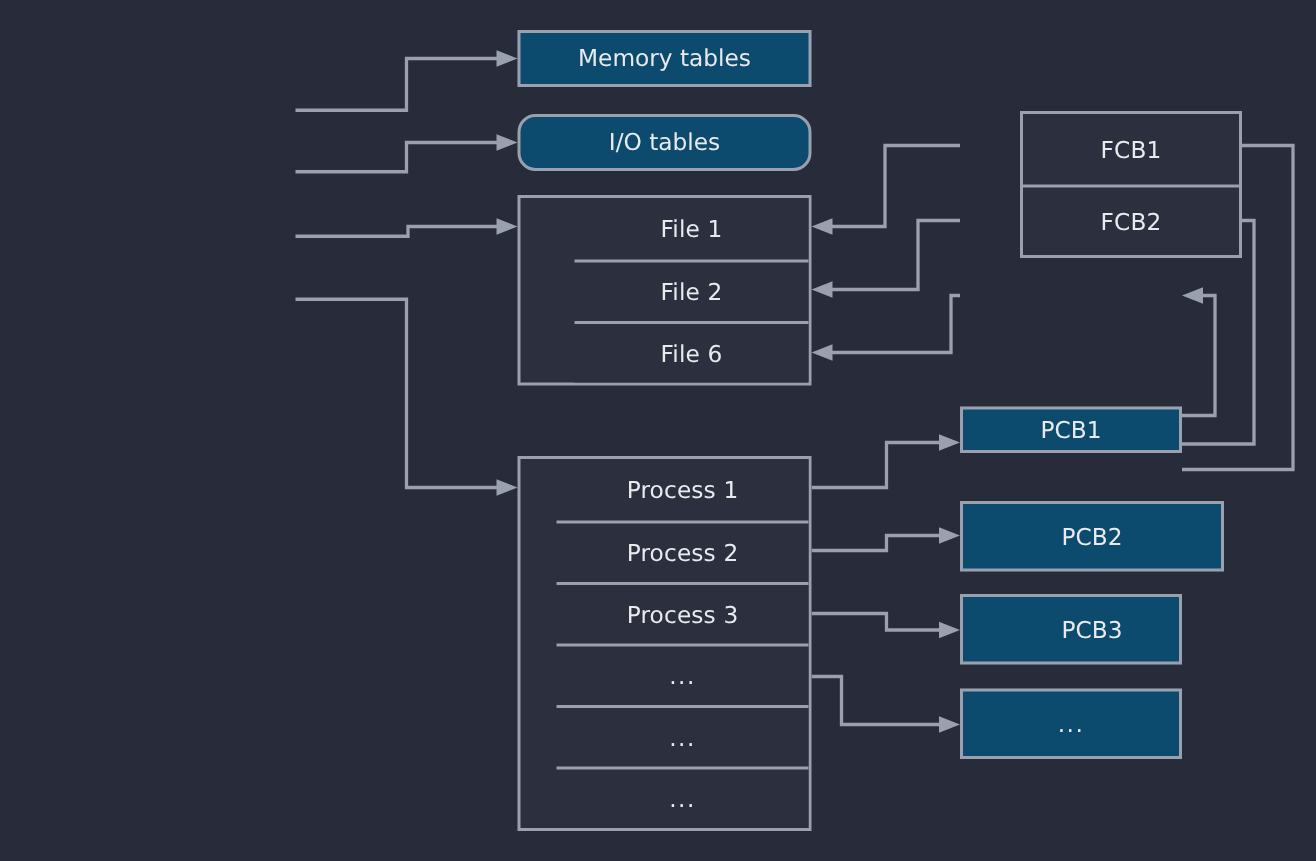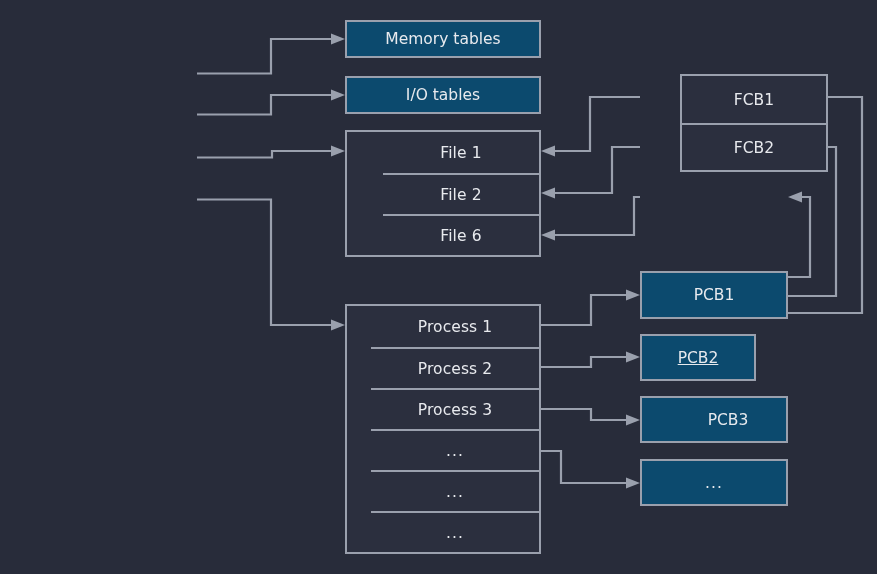--- a/index.html
+++ b/index.html
@@ -62,33 +62,33 @@
     justify-content: center;
     color: #e8eaee;
     font-size: 15.5px;
   }
 
   
   #resources      { left: 21px;  top: 53px;  width: 176px; }
   #resources .row { height: 41px; }
 
   #memory-tables  { left: 345px; top: 20px;  width: 196px; height: 38px; }
-  #io-tables      { left: 345px; top: 76px;  width: 196px; height: 38px; }
+  #io-tables      { left: 345px; top: 76px;  width: 196px; height: 38px; border-radius: 12px; }
 
   #file-table      { left: 345px; top: 130px; width: 196px; }
   #file-table .row { height: 41px; margin-left: 36px; }
 
   #process-table      { left: 345px; top: 304px; width: 196px; padding-left: 24px; }
   #process-table .row { height: 41px; }
 
   #fcb-table      { left: 640px; top: 74px; width: 148px; margin-left: 40px; }
   #fcb-table .row { height: 47px; }
 
-  #pcb1 { left: 640px; top: 271px; width: 148px; height: 48px; }
-  #pcb2 { left: 640px; top: 334px; width: 116px; height: 47px; text-decoration: underline; }
+  #pcb1 { left: 640px; top: 271px; width: 148px; height: 31px; }
+  #pcb2 { left: 640px; top: 334px; width: 176px; height: 47px; }
   #pcb3 { left: 640px; top: 396px; width: 148px; height: 47px; padding-left: 28px; }
   #pcbN { left: 640px; top: 459px; width: 148px; height: 47px; }
 
   .dots { letter-spacing: 1px; }
 </style>
 </head>
 <body>
 
 <div id="canvas">
 

